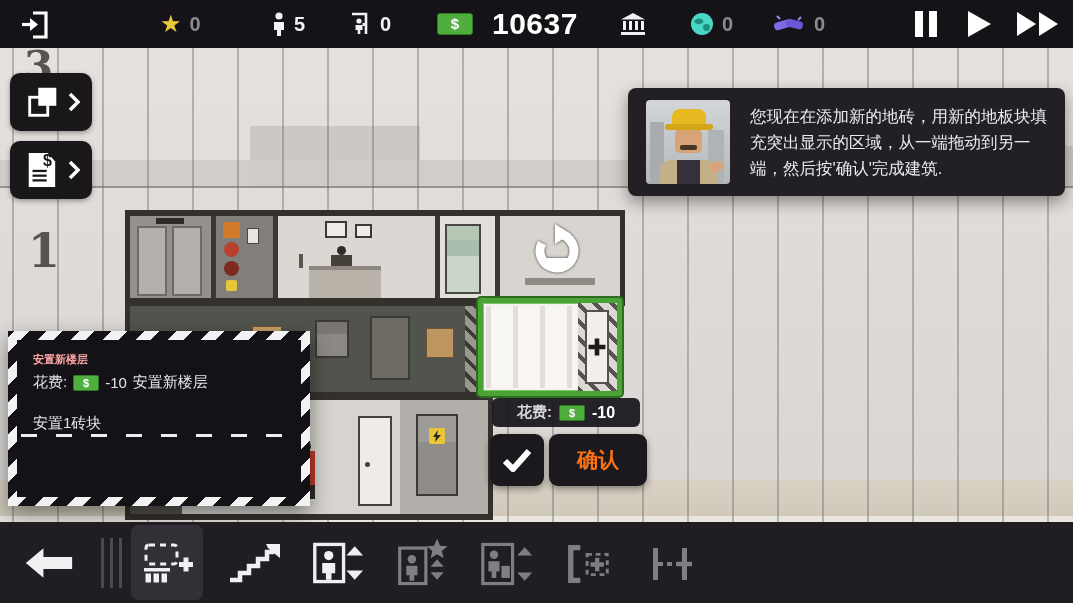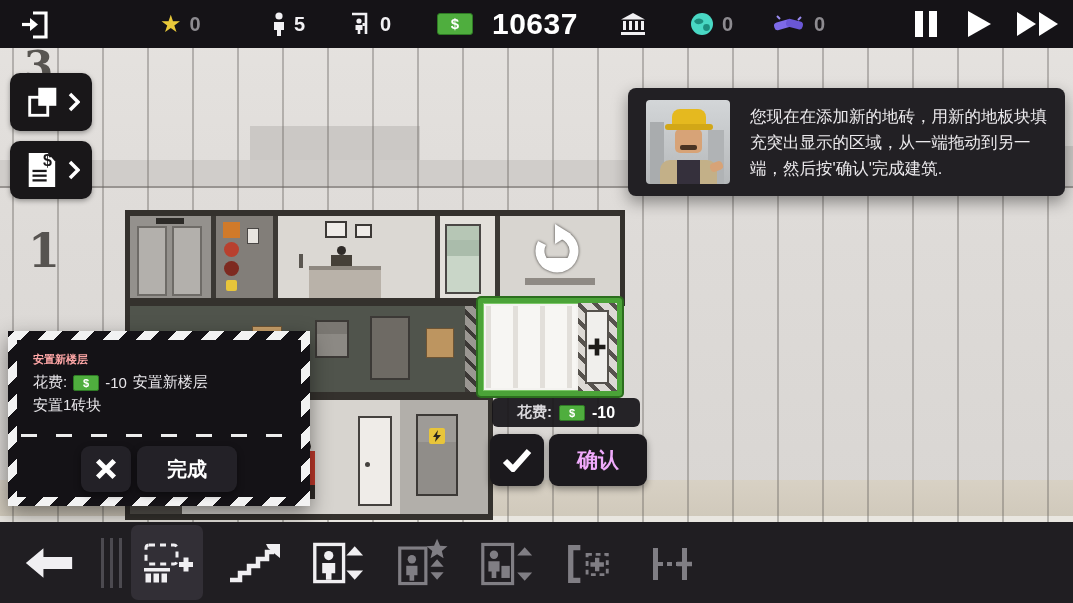--- a/index.html
+++ b/index.html
@@ -66,21 +66,21 @@
   #placement-cost .lbl { color:#d9d7db; font-size:15px; font-weight:bold; }
   #placement-cost .v { color:#fff; font-size:16px; font-weight:bold; }
   .money-badge-sm { width:26px; height:16px; background:#4fae3e; border:1px solid #2e7a24;
     border-radius:2px; color:#fff; font-weight:bold; font-size:11px; text-align:center;
     line-height:14px; display:inline-block; }
   .dark-btn { background:#1b191d; border:none; border-radius:9px; cursor:pointer;
     display:flex; align-items:center; justify-content:center;
     box-shadow:0 3px 7px rgba(0,0,0,.4); }
   #confirm-check { left:490px; top:434px; width:54px; height:52px; z-index:10; }
   #confirm-btn { left:549px; top:434px; width:98px; height:52px; z-index:10;
-    color:#f0abfc; font-size:21px; font-weight:bold; }
+    color:#f97316; font-size:21px; font-weight:bold; }
 
   
   #build-panel { left:8px; top:331px; width:302px; height:175px; z-index:12;
     background: repeating-linear-gradient(-45deg, #f2f2f2 0 11px, #141216 11px 23px);
     padding:9px; box-shadow:0 8px 20px rgba(0,0,0,.45); }
   #build-panel-inner { position:relative; width:100%; height:100%; background:#141216; padding:12px 16px 0; }
   #bp-title { color:#fca5a5; font-size:11px; font-weight:bold; }
   .bp-line { display:flex; align-items:center; gap:6px; color:#e6e4e8; font-size:15px; margin-top:6px; }
   #bp-divider { position:absolute; left:4px; right:4px; top:94px; height:3px;
     background: repeating-linear-gradient(90deg, #ededed 0 16px, transparent 16px 35px); }
@@ -238,30 +238,22 @@
 
   <div class="abs" id="build-panel">
     <div id="build-panel-inner">
       <div id="bp-title">安置新楼层</div>
       <div class="bp-line">
         <span>花费:</span>
         <span class="money-badge-sm">$</span>
         <span>-10</span>
         <span>安置新楼层</span>
       </div>
-      <div class="bp-line" style="margin-top:4px;">安置1砖块</div>
+      <div class="bp-line" style="margin-top:22px;">安置1砖块</div>
       <div id="bp-divider"></div>
-      <div id="bp-buttons">
-        <button class="dark-btn" id="bp-cancel">
-          <svg width="22" height="22" viewBox="0 0 24 24">
-            <path d="M3 3 L21 21 M21 3 L3 21" stroke="#ffffff" stroke-width="5.5"></path>
-          </svg>
-        </button>
-        <button class="dark-btn" id="bp-done">完成</button>
-      </div>
     </div>
   </div>
 
   <div class="abs" id="tooltip">
     <div id="portrait">
       <div class="bldg1"></div>
       <div class="bldg2"></div>
       <div class="body"></div>
       <div class="overall"></div>
       <div class="hand"></div>

